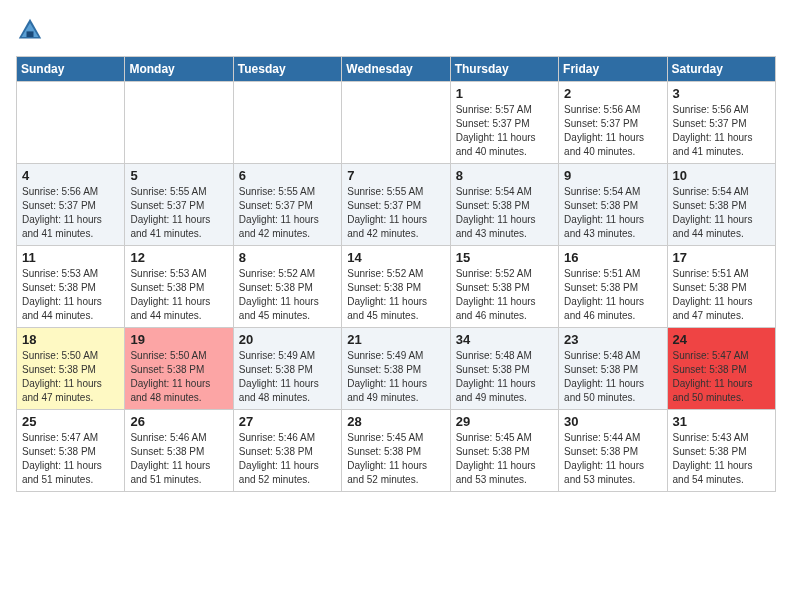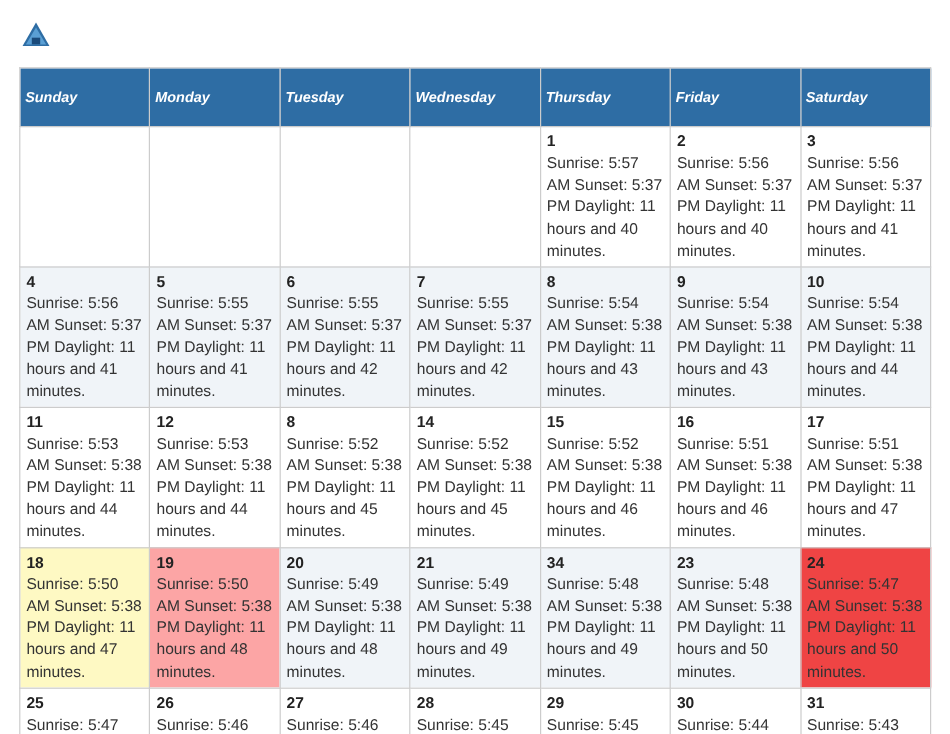--- a/index.html
+++ b/index.html
@@ -47,47 +47,46 @@
       color: #444;
     }
     .calendar {
       width: 100%;
       border-collapse: collapse;
       font-size: 10.5px;
     }
     .calendar th {
       background: #2e6da4;
       color: #fff;
-      padding: 17px 4px;
+      padding: 5px 4px;
       text-align: left;
       font-size: 12px;
       font-weight: bold;
       border: 1px solid #ccc;
-      font-style: italic;
     }
     .calendar td {
       border: 1px solid #ccc;
       vertical-align: top;
       padding: 4px 5px;
       width: 108px;
       min-height: 80px;
       background: #fff;
     }
     .calendar tr:nth-child(even) td {
       background: #f5f5f5;
     }
     .day-number {
       font-size: 13px;
       font-weight: bold;
       color: #222;
       display: block;
       margin-bottom: 2px;
     }
     .day-info {
-      font-size: 13px;
+      font-size: 10px;
       color: #333;
       line-height: 1.4;
     }
     .empty {
       background: #fff !important;
     }
   </style>
 </head>
 <body>
 

